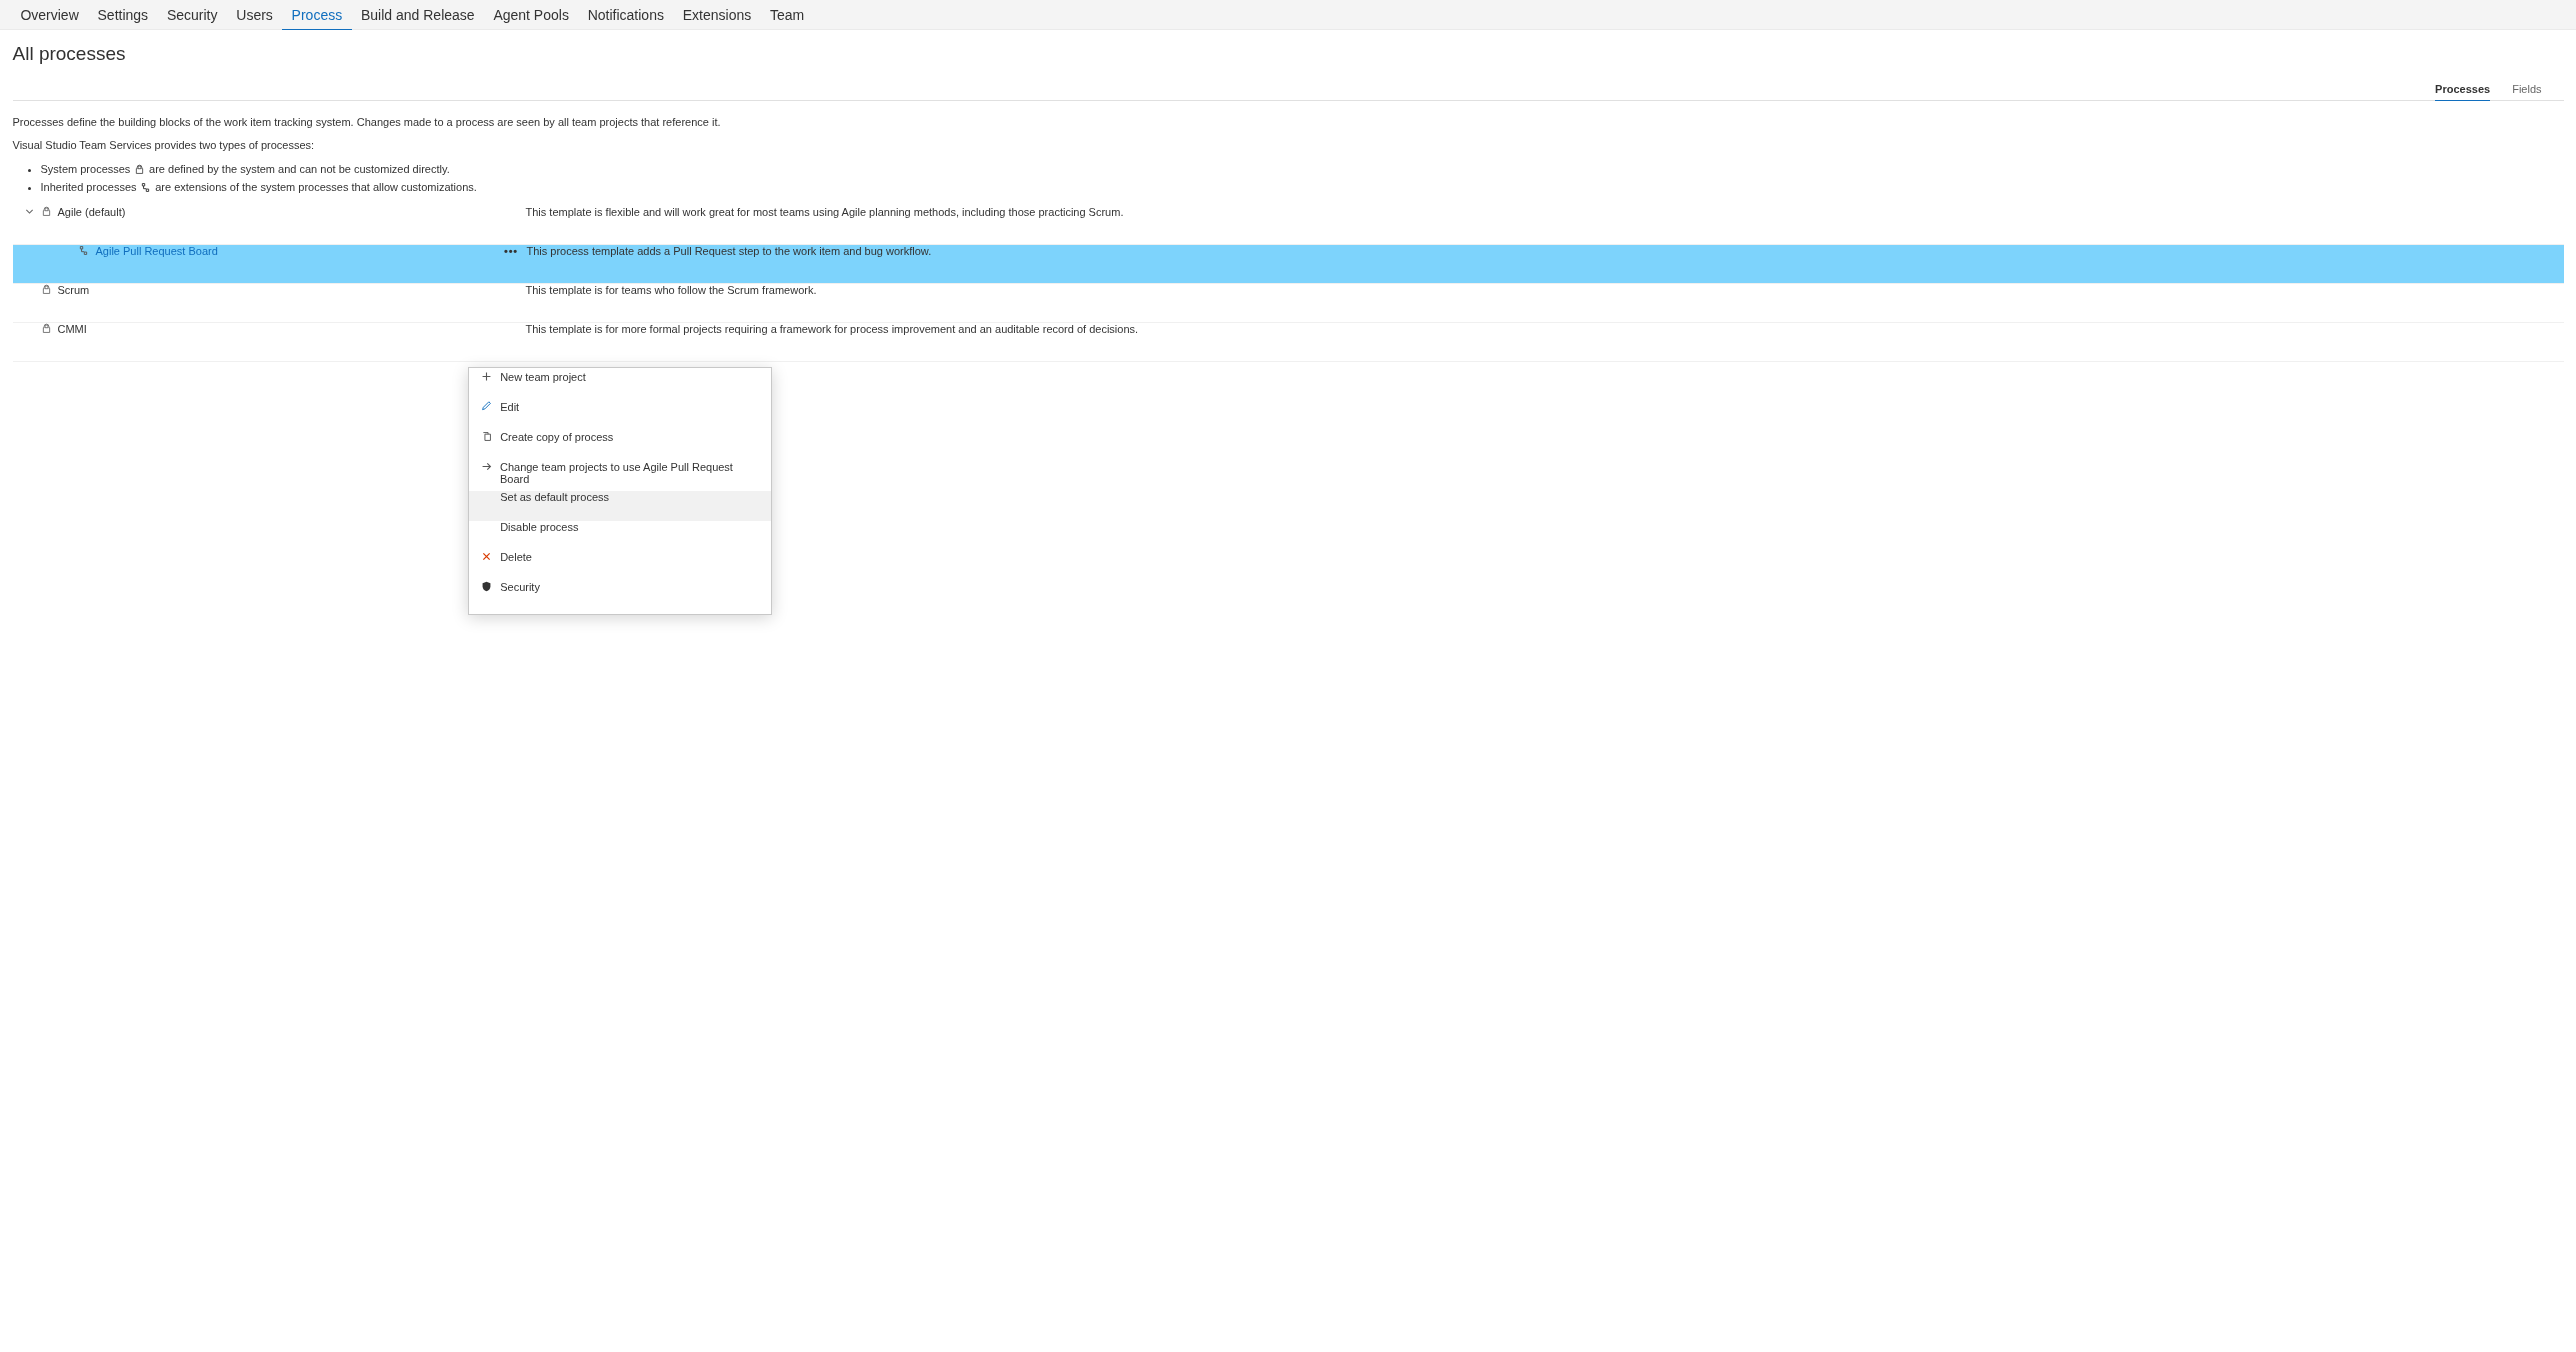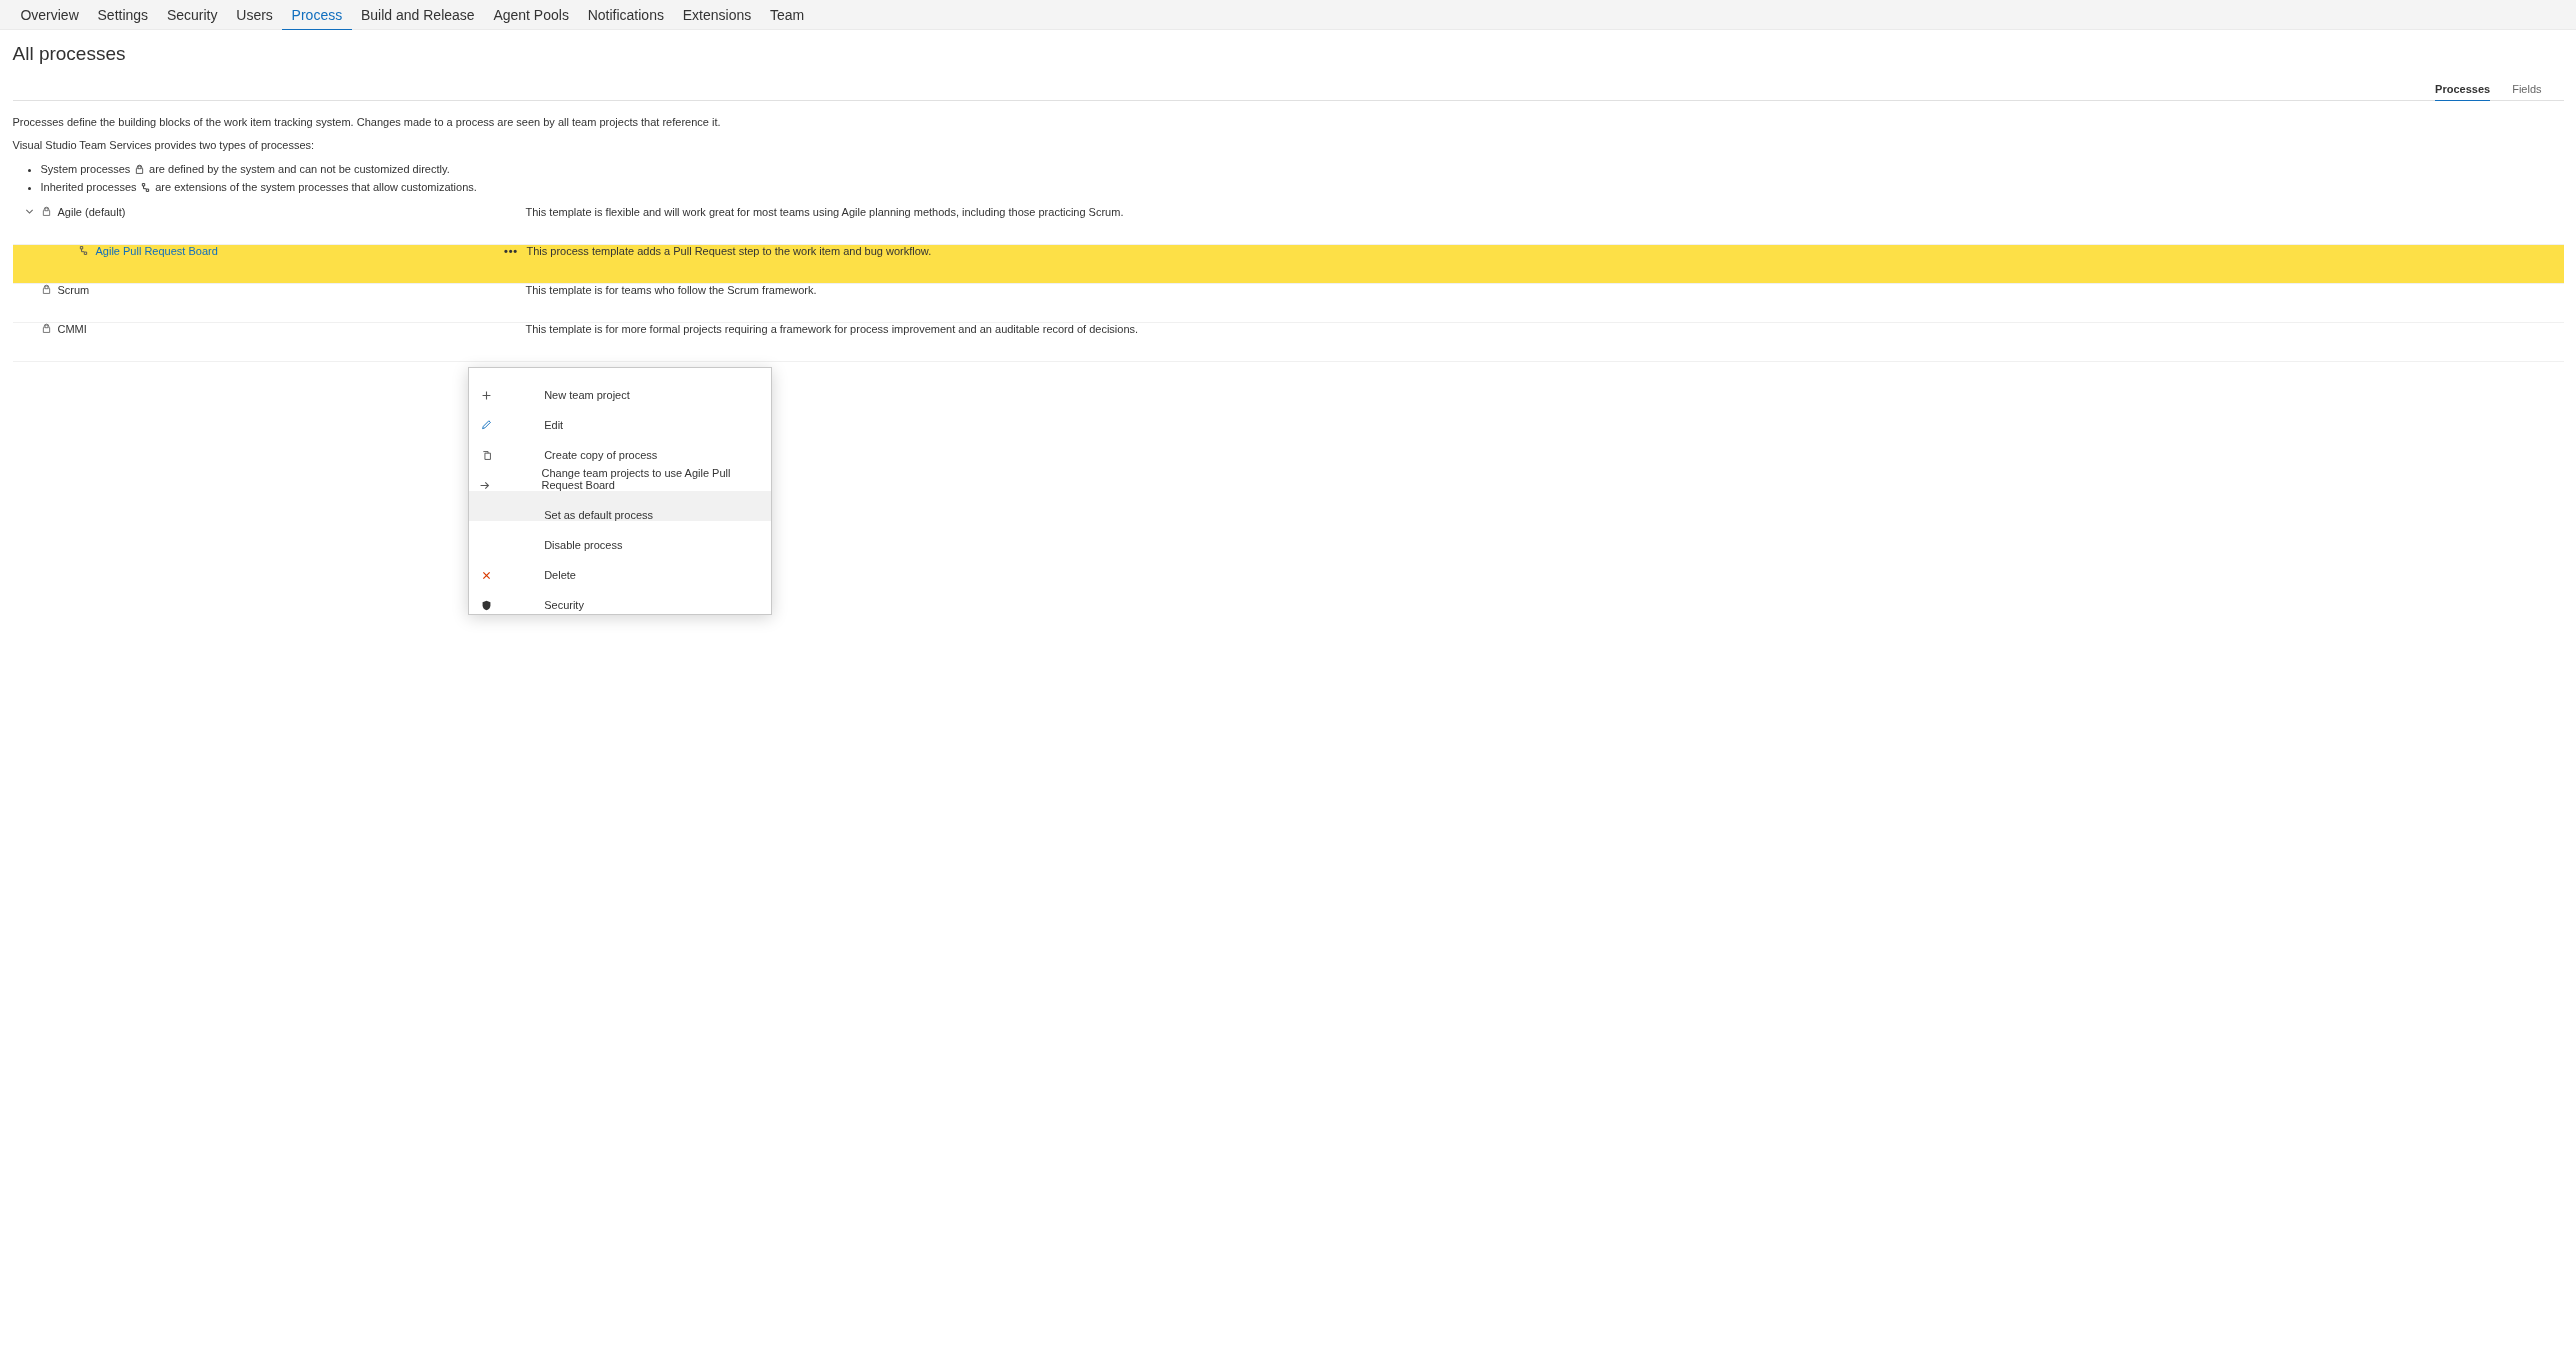--- a/index.html
+++ b/index.html
@@ -24,32 +24,32 @@
 
     .icon { display: inline-flex; align-items: center; justify-content: center; width: 11px; height: 11px; vertical-align: -1.6px; }
     .inline-icon { margin: 0 0.8px; vertical-align: -1.6px; }
 
     
     .process-table { margin-top: 9.4px; width: 100%; }
     .process-header { display: flex; color: #666; font-size: 10px; padding: 6.2px 0 6.2px 31px; }
     .col-name { width: 468px; flex-shrink: 0; }
     .col-desc { flex: 1; padding-left: 7.8px; }
     .process-row { display: flex; align-items: flex-start; min-height: 39px; border-bottom: 0.8px solid #f0f0f0; padding-left: 11px; padding-right: 9.4px; position: relative; }
-    .process-row.selected { background: #fde047; }
+    .process-row.selected { background: #7dd3fc; }
     .expand-cell { width: 17px; color: #666; display: flex; }
     .row-icon-cell { width: 17px; color: #555; display:flex; }
     .name-cell { flex: 0 0 auto; width: 437px; color: #333; }
     .name-cell.link { color: #106ebe; cursor: pointer; }
     .indent { padding-left: 37px; }
     .actions-cell { width: 31px; color: #333; cursor: pointer; font-weight: bold; letter-spacing: 0.8px; display:flex; justify-content:center; }
     .desc-cell { flex: 1; color: #333; }
 
     
     .context-menu { position: absolute; top: 367px; left: 468px; width: 304px; background: #fff; border: 0.8px solid #c8c8c8; box-shadow: 0 3.1px 15.6px rgba(0,0,0,0.18); z-index: 10; padding: 3.1px 0; }
-    .menu-item { display: flex; align-items: flex-end; height: 30px; padding: 0 9.4px; cursor: pointer; font-size: 11px; color: #333; gap: 44px; }
+    .menu-item { display: flex; align-items: flex-start; height: 30px; padding: 0 9.4px; cursor: pointer; font-size: 11px; color: #333; }
     .menu-item:hover, .menu-item.hover { background: #f1f1f1; }
     .menu-icon { width: 15.6px; display: inline-flex; margin-right: 6.2px; color: #555; justify-content:center; }
     .menu-icon.blue { color: #106ebe; }
     .menu-icon.red { color: #d83b01; }
     .menu-icon.dark { color: #333; }
   </style>
 </head>
 <body>
 
 <svg width="0" height="0" style="position:absolute">

